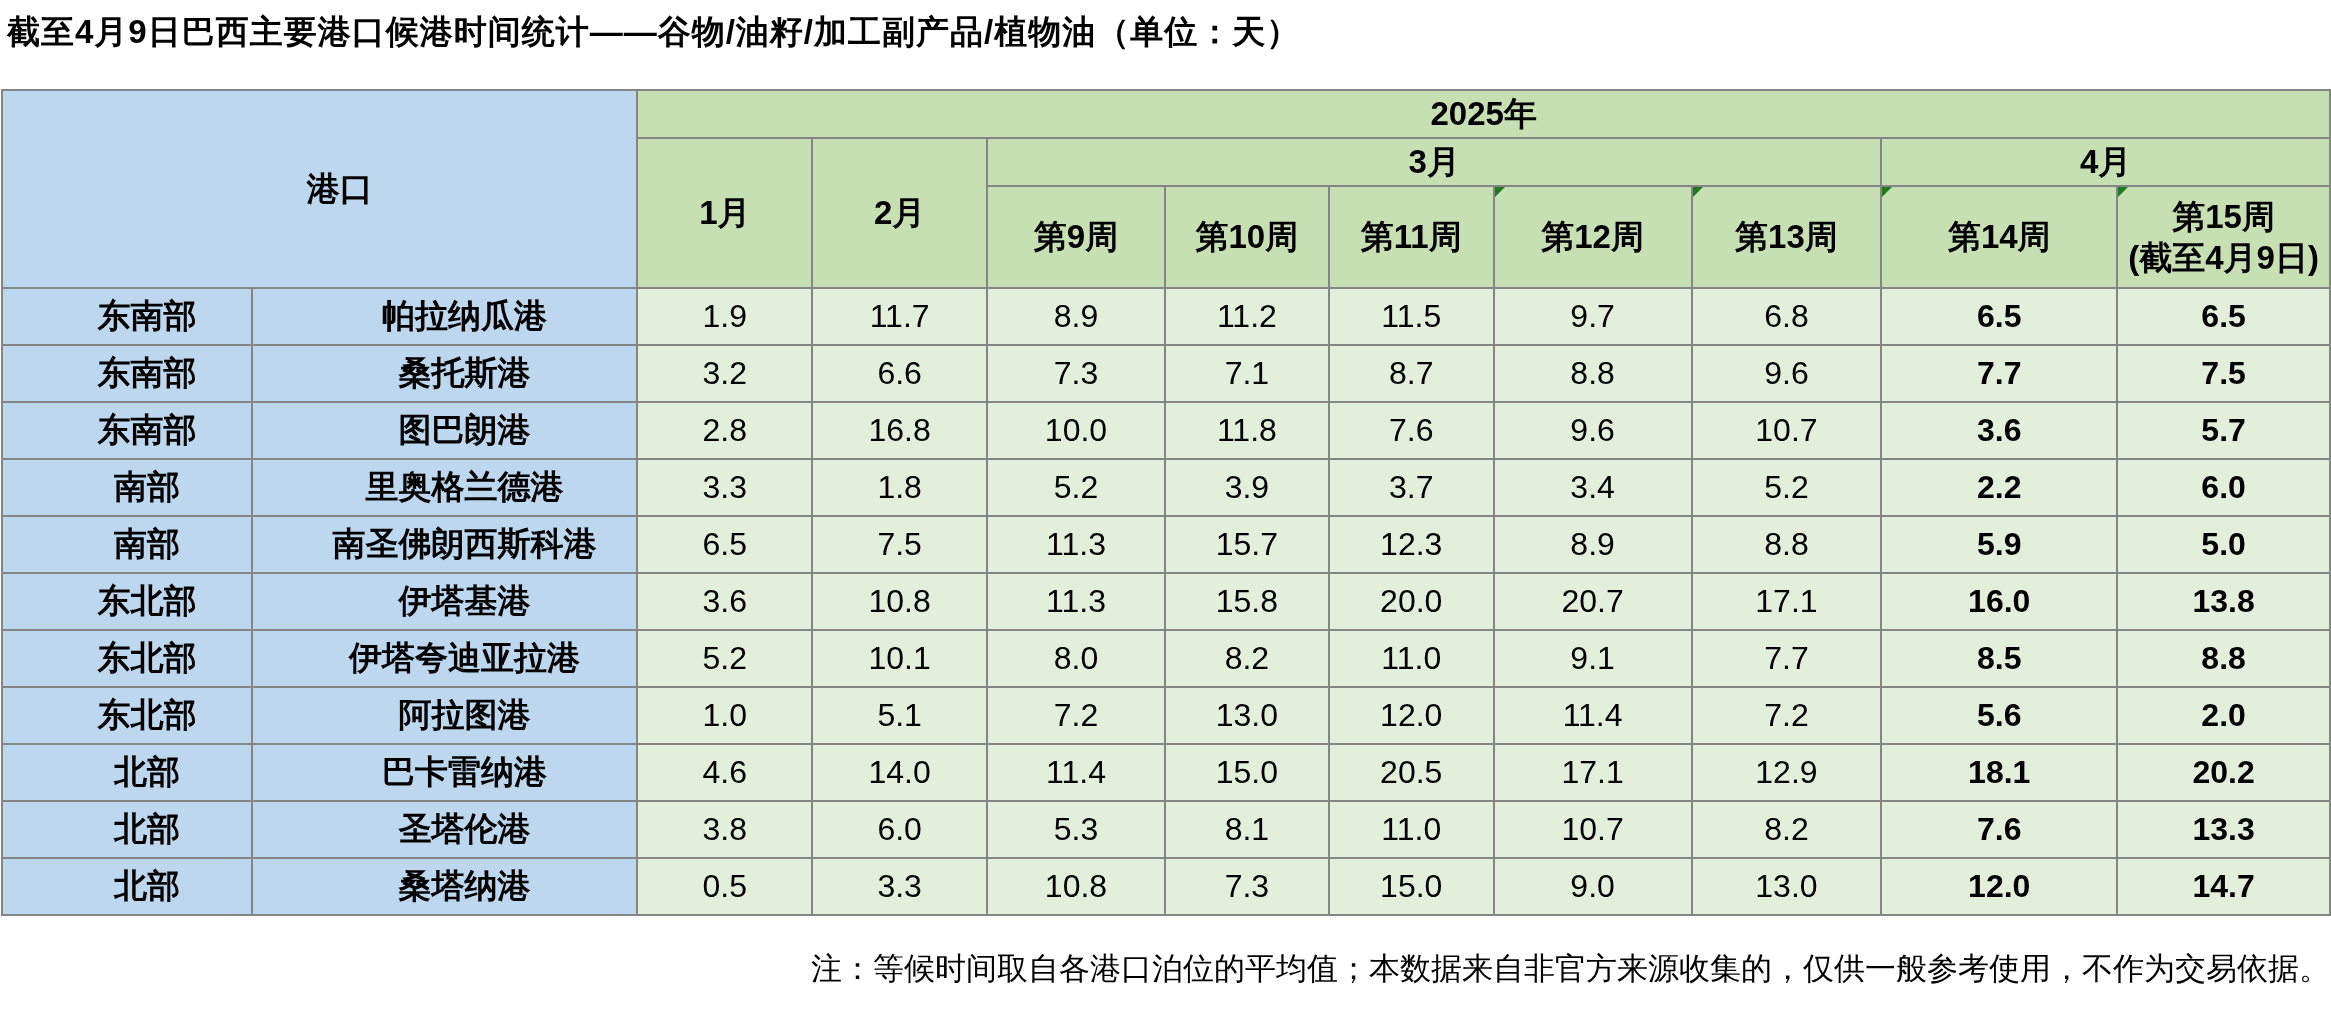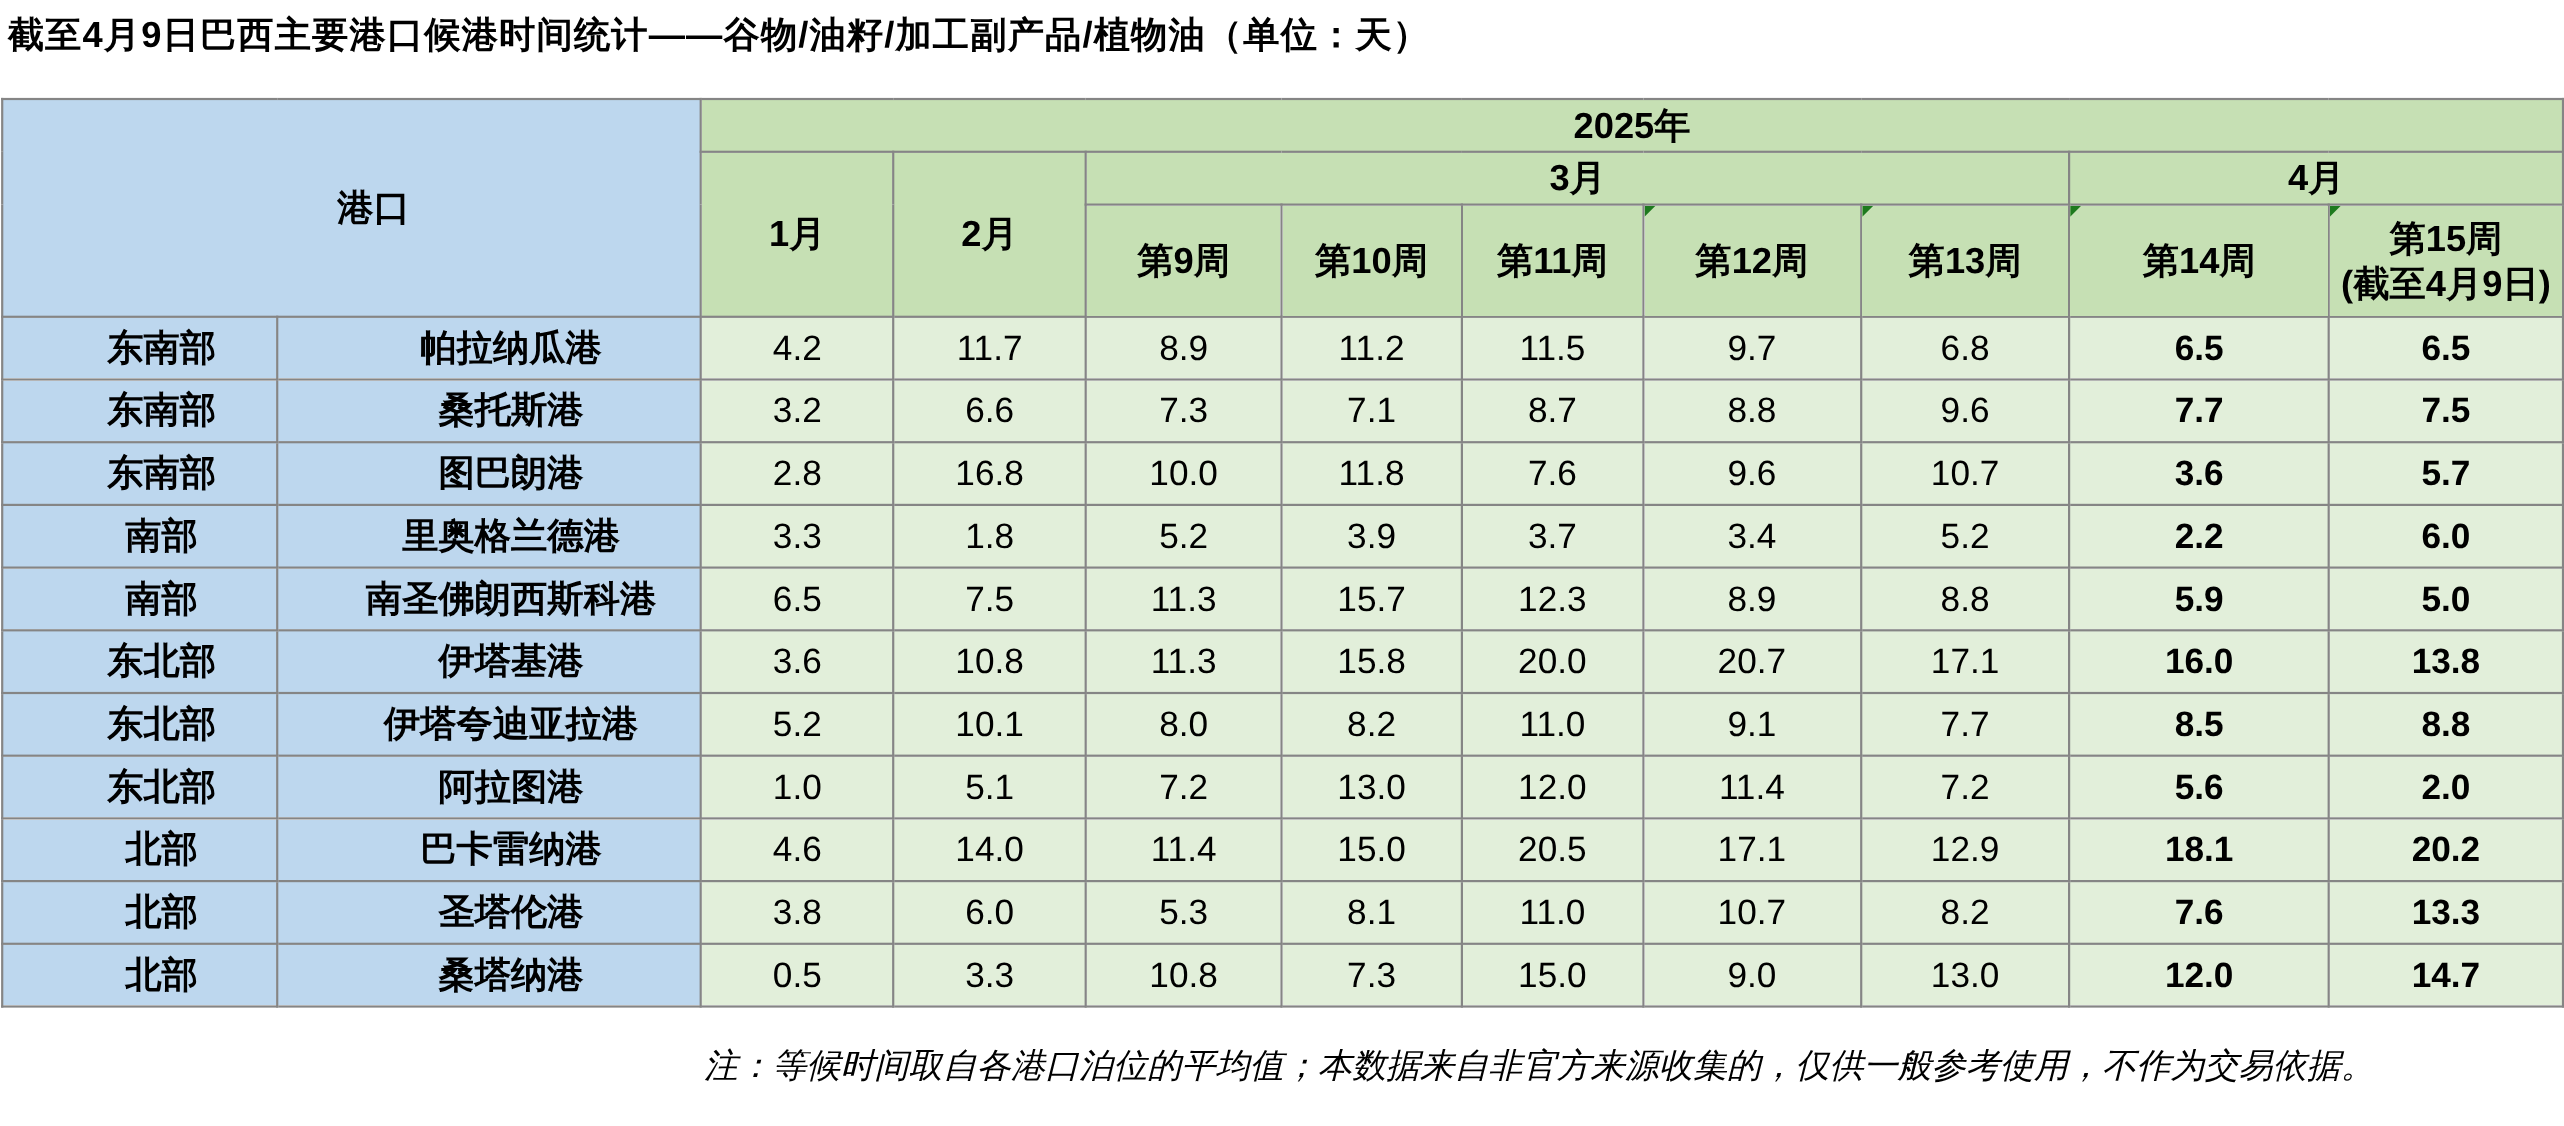--- a/index.html
+++ b/index.html
@@ -26,22 +26,22 @@
   .v{background:#e2efda;font-size:32px;}                    
   .v.em{font-weight:bold;}
   .rel{position:relative;}
   .flag{
     position:absolute;top:0;left:0;width:0;height:0;
     border-top:10px solid #1e7a1e;border-right:10px solid transparent;
   }
   .wk2{line-height:1.25;}
   .note{
     position:absolute;left:640px;top:948px;width:1690px;
-    text-align:left;font-size:31px;
-    font-family:"Liberation Serif","DejaVu Serif",serif;white-space:nowrap;font-style:italic;
+    text-align:right;font-size:31px;
+    font-family:"Liberation Serif","DejaVu Serif",serif;white-space:nowrap;
   }
 </style>
 </head>
 <body>
 
 <div class="title">截至4月9日巴西主要港口候港时间统计——谷物/油籽/加工副产品/植物油（单位：天）</div>
 
 <table>
   <colgroup>
       <col style="width: 250px;">
@@ -78,21 +78,21 @@
           <div class="wk2">第15周</div>
           <div class="wk2">(截至4月9日)</div>
           <span class="flag"></span>
         </th>
       </tr>
   </thead>
   <tbody id="table-body">
       <tr style="height: 57px;">
         <td class="b">东南部</td>
         <td class="b">帕拉纳瓜港</td>
-        <td class="v">4.2</td>
+        <td class="v">1.9</td>
         <td class="v">11.7</td>
         <td class="v">8.9</td>
         <td class="v">11.2</td>
         <td class="v">11.5</td>
         <td class="v">9.7</td>
         <td class="v">6.8</td>
         <td class="v em">6.5</td>
         <td class="v em">6.5</td>
       </tr>
       <tr style="height: 57px;">

